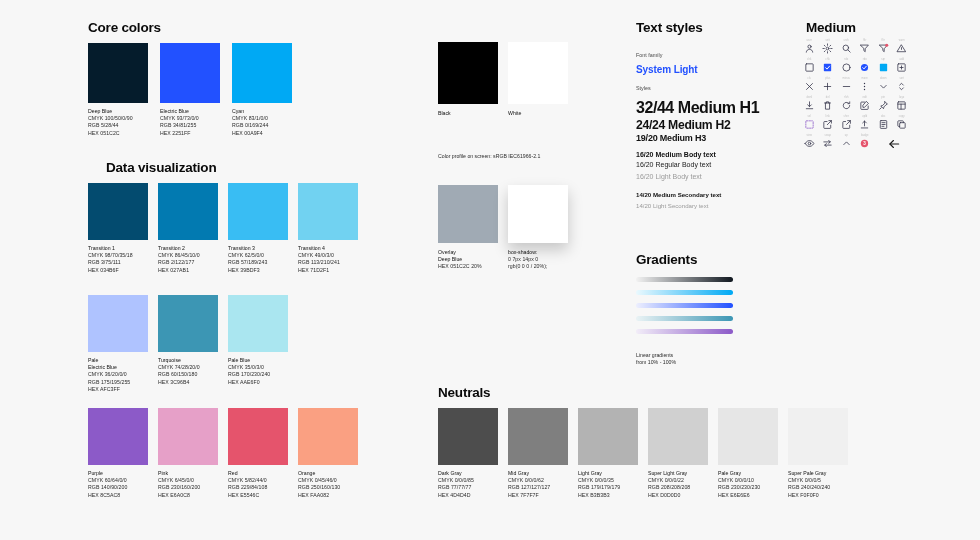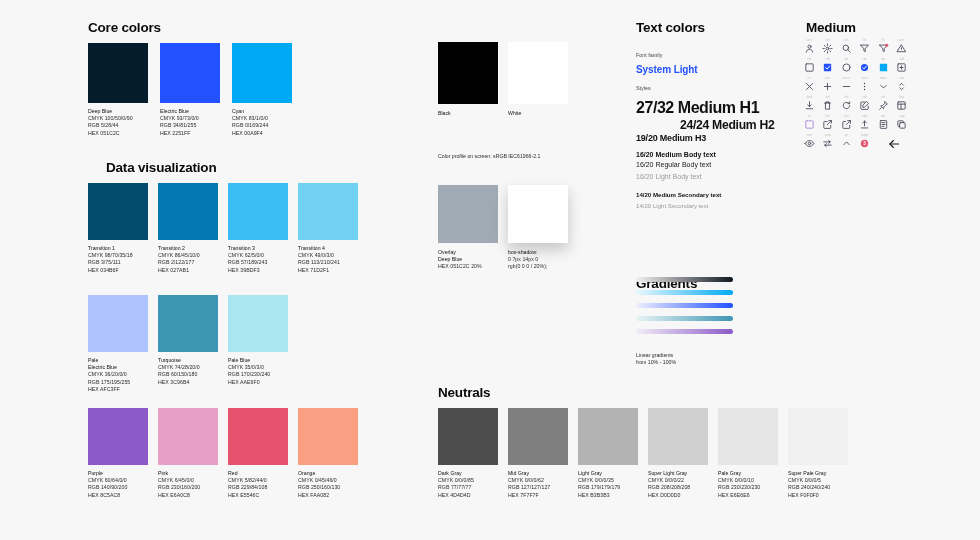--- a/index.html
+++ b/index.html
@@ -74,29 +74,29 @@
 
   
   #text-styles-title { position: absolute; left: 636px; top: 20px; }
   #font-family-label { position: absolute; left: 636px; top: 52px; font-size: 5.4px; color: #4A4A4A; }
   #font-family-value {
     position: absolute; left: 636px; top: 64px;
     font-size: 10px; font-weight: bold; color: #2251FF; letter-spacing: -0.1px;
   }
   #styles-label { position: absolute; left: 636px; top: 85px; font-size: 5.4px; color: #4A4A4A; }
   #h1-sample { position: absolute; left: 636px; top: 99px; font-size: 16px; font-weight: bold; letter-spacing: -0.45px; }
-  #h2-sample { position: absolute; left: 636px; top: 118px; font-size: 12.2px; font-weight: bold; letter-spacing: -0.3px; margin-left: 44px; }
+  #h2-sample { position: absolute; left: 636px; top: 118px; font-size: 12.2px; font-weight: bold; letter-spacing: -0.3px; }
   #h3-sample { position: absolute; left: 636px; top: 133px; font-size: 9px; font-weight: bold; letter-spacing: -0.2px; }
   #body-medium { position: absolute; left: 636px; top: 151px; font-size: 7px; font-weight: bold; }
   #body-regular { position: absolute; left: 636px; top: 161px; font-size: 7px; color: #1A1A1A; }
   #body-light { position: absolute; left: 636px; top: 173px; font-size: 7px; color: #9A9A9A; }
   #sec-medium { position: absolute; left: 636px; top: 191px; font-size: 6.1px; font-weight: bold; }
   #sec-light { position: absolute; left: 636px; top: 202px; font-size: 6.1px; color: #9A9A9A; }
 
-  #gradients-title { position: absolute; left: 636px; top: 252px; margin-top: 24px; }
+  #gradients-title { position: absolute; left: 636px; top: 252px; }
   #gradients-list { position: absolute; left: 636px; top: 277px; display: flex; flex-direction: column; gap: 8px; }
   .grad-bar { width: 97px; height: 5px; border-radius: 3px; }
   #gradients-note { position: absolute; left: 636px; top: 352px; font-size: 5.2px; line-height: 7.2px; color: #2B2B2B; white-space: pre-line; }
 
   
   #icons-title { position: absolute; left: 806px; top: 20px; }
   #icons-grid {
     position: absolute; left: 800px; top: 38px;
     display: grid;
     grid-template-columns: repeat(6, 18.5px);
@@ -353,25 +353,25 @@
         <div class="swatch" style="background: rgb(240, 240, 240);"></div>
         <div class="txt">
           <div class="swatch-name">Super Pale Gray</div>
           <div class="meta">CMYK 0/0/0/5
 RGB 240/240/240
 HEX F0F0F0</div>
         </div>
       </div>
     </div>
 
-  <div class="section-title" id="text-styles-title">Text colors</div>
+  <div class="section-title" id="text-styles-title">Text styles</div>
   <div id="font-family-label">Font family</div>
   <div id="font-family-value">System Light</div>
   <div id="styles-label">Styles</div>
-  <div id="h1-sample">27/32 Medium H1</div>
+  <div id="h1-sample">32/44 Medium H1</div>
   <div id="h2-sample">24/24 Medium H2</div>
   <div id="h3-sample">19/20 Medium H3</div>
   <div id="body-medium">16/20 Medium Body text</div>
   <div id="body-regular">16/20 Regular Body text</div>
   <div id="body-light">16/20 Light Body text</div>
   <div id="sec-medium">14/20 Medium Secondary text</div>
   <div id="sec-light">14/20 Light Secondary text</div>
 
   <div class="section-title" id="gradients-title">Gradients</div>
   <div id="gradients-list">

